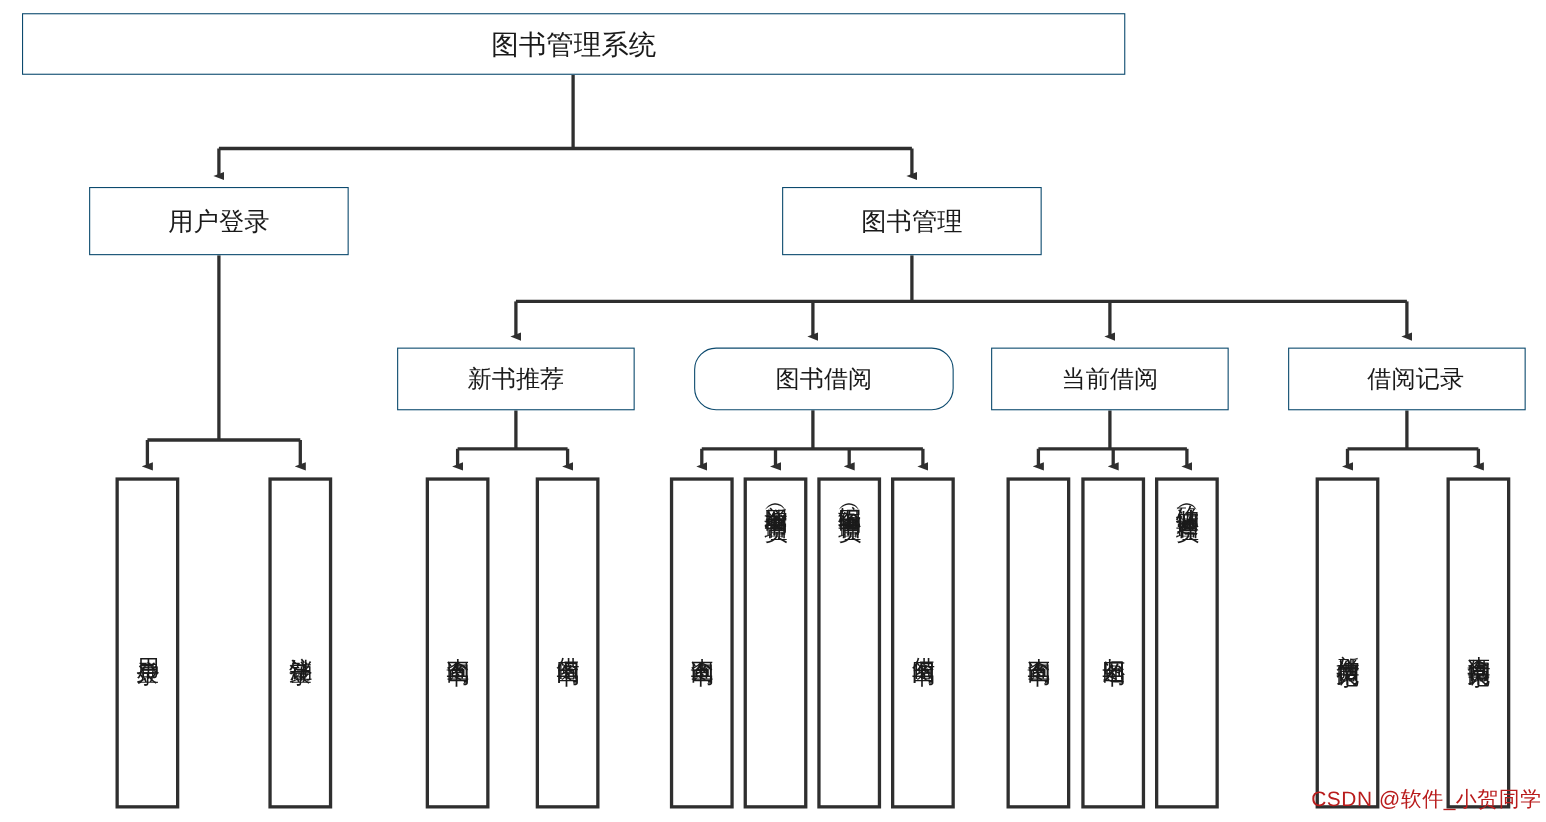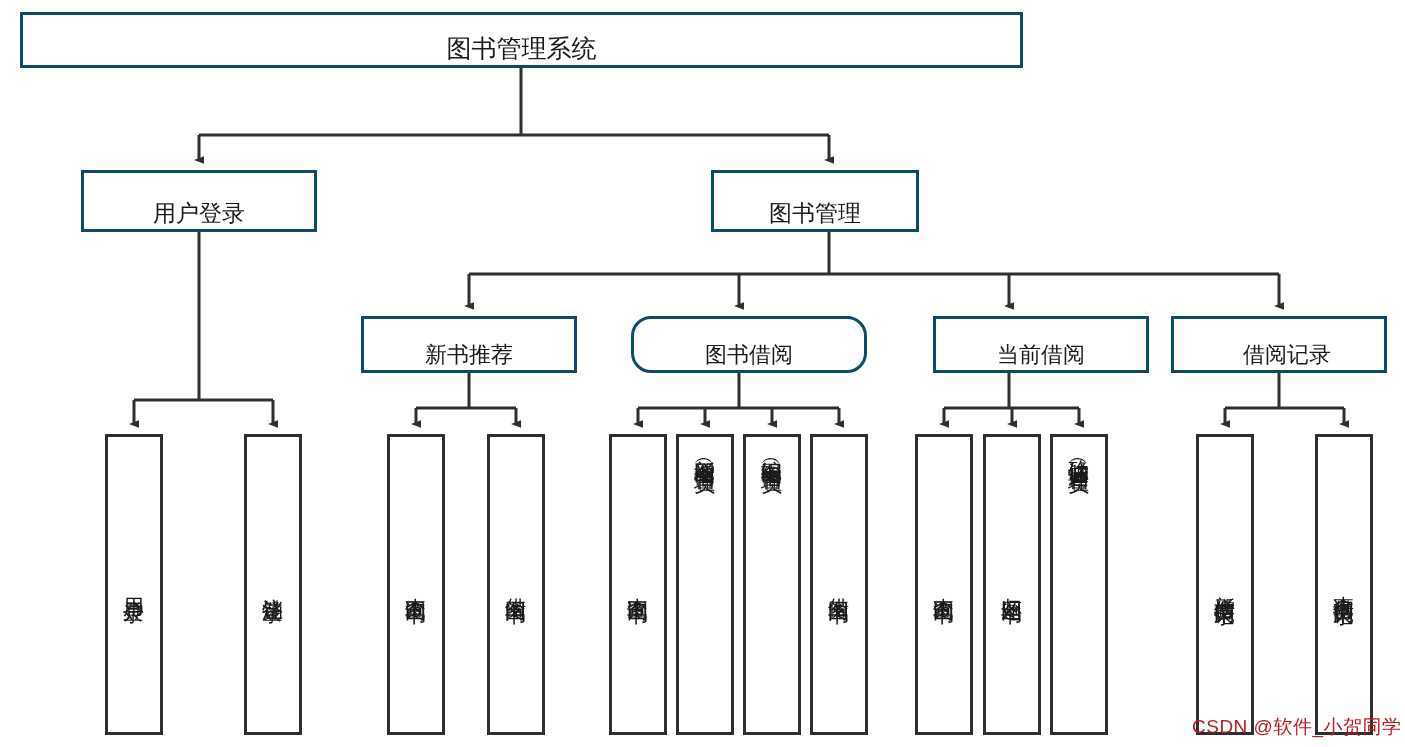--- a/index.html
+++ b/index.html
@@ -21,24 +21,24 @@
     position: absolute;
     left: 0;
     top: 0;
     width: 1405px;
     height: 747px;
     pointer-events: none;
   }
   .node {
     position: absolute;
     box-sizing: border-box;
-    border: 3px solid #0c4a6e;
+    border: 1px solid #0c4a6e;
     background: #ffffff;
     display: flex;
-    align-items: flex-end;
+    align-items: center;
     justify-content: center;
     color: #1a1a1a;
   }
   .node.level-0 {
     font-size: 25px;
   }
   .node.level-1 {
     font-size: 23px;
   }
   .node.level-2 {
@@ -134,31 +134,31 @@
     </g>
   </svg>
 
   <div class="node level-0" style="left:20px; top:12px; width:1003px; height:56px;">
     <span>图书管理系统</span>
   </div>
 
   <div class="node level-1" style="left:81px; top:170px; width:236px; height:62px;">
     <span>用户登录</span>
   </div>
-  <div class="node level-1" style="left:711px; top:170px; width:208px; height:62px;">
+  <div class="node level-1" style="left:711px; top:170px; width:236px; height:62px;">
     <span>图书管理</span>
   </div>
 
   <div class="node level-2" style="left:361px; top:316px; width:216px; height:57px;">
     <span>新书推荐</span>
   </div>
   <div class="node level-2" style="left:631px; top:316px; width:236px; height:57px;border-radius:20px;">
     <span>图书借阅</span>
   </div>
-  <div class="node level-2" style="left:901px; top:316px; width:216px; height:57px;margin-left:32px;">
+  <div class="node level-2" style="left:901px; top:316px; width:216px; height:57px;">
     <span>当前借阅</span>
   </div>
   <div class="node level-2" style="left:1171px; top:316px; width:216px; height:57px;padding-left:16px;">
     <span>借阅记录</span>
   </div>
 
   <div class="leaf align-center" style="left:105px; top:434px; width:58px; height:301px;">
     <span class="vtext">用户登录</span>
   </div>
   <div class="leaf align-center" style="left:244px; top:434px; width:58px; height:301px;">

